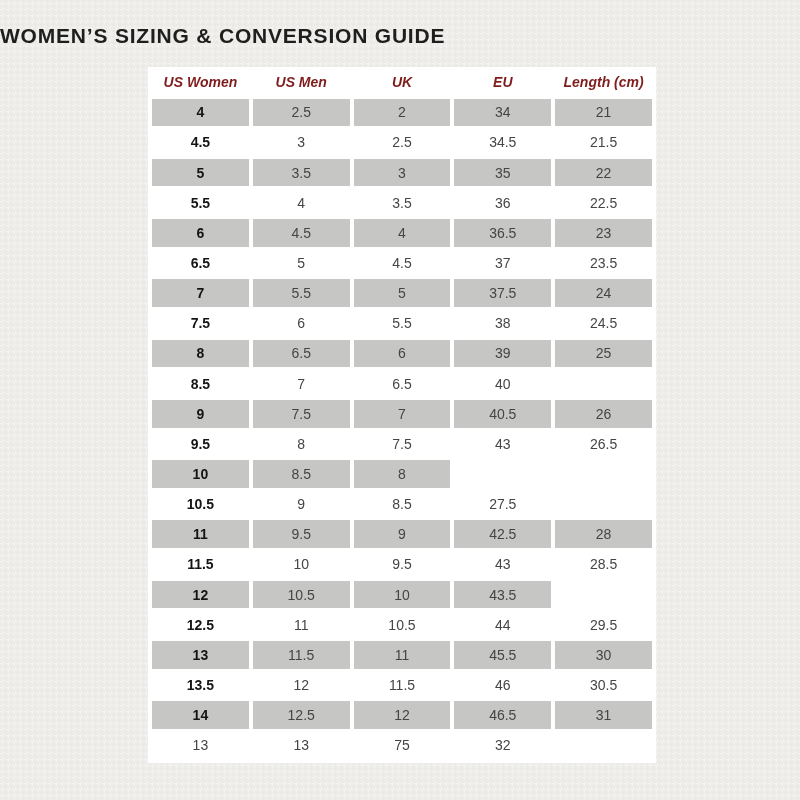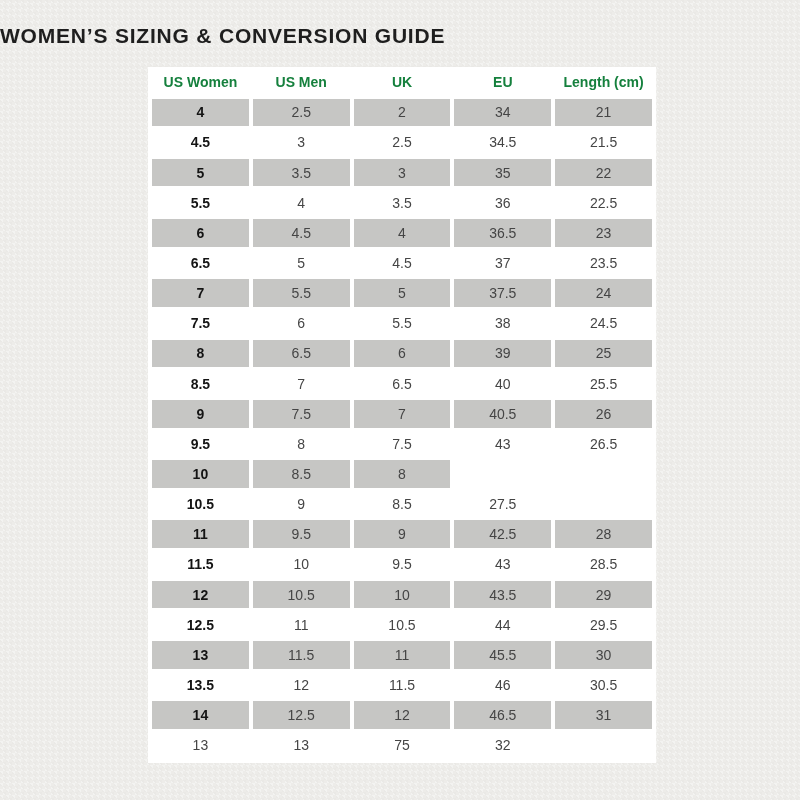--- a/index.html
+++ b/index.html
@@ -41,21 +41,22 @@
     column-gap: 4px;
     height: 29px;
     flex: 0 0 29px;
   }
   .header-cell {
     display: flex;
     align-items: center;
     justify-content: center;
     font-size: 14px;
     font-weight: bold;
-    color: #15803d;
+    color: #7f1d1d;
+    font-style: italic;
   }
   .table-body {
     display: flex;
     flex-direction: column;
     flex: 1 1 auto;
   }
   .row {
     display: grid;
     grid-template-columns: repeat(5, 1fr);
     column-gap: 4px;
@@ -152,21 +153,20 @@
         <div class="cell">6.5</div>
         <div class="cell">6</div>
         <div class="cell">39</div>
         <div class="cell">25</div>
       </div>
       <div class="row">
         <div class="cell first">8.5</div>
         <div class="cell">7</div>
         <div class="cell">6.5</div>
         <div class="cell">40</div>
-        <div class="cell">25.5</div>
       </div>
       <div class="row">
         <div class="cell first">9</div>
         <div class="cell">7.5</div>
         <div class="cell">7</div>
         <div class="cell">40.5</div>
         <div class="cell">26</div>
       </div>
       <div class="row">
         <div class="cell first">9.5</div>
@@ -198,21 +198,20 @@
         <div class="cell">10</div>
         <div class="cell">9.5</div>
         <div class="cell">43</div>
         <div class="cell">28.5</div>
       </div>
       <div class="row">
         <div class="cell first">12</div>
         <div class="cell">10.5</div>
         <div class="cell">10</div>
         <div class="cell">43.5</div>
-        <div class="cell">29</div>
       </div>
       <div class="row">
         <div class="cell first">12.5</div>
         <div class="cell">11</div>
         <div class="cell">10.5</div>
         <div class="cell">44</div>
         <div class="cell">29.5</div>
       </div>
       <div class="row">
         <div class="cell first">13</div>

